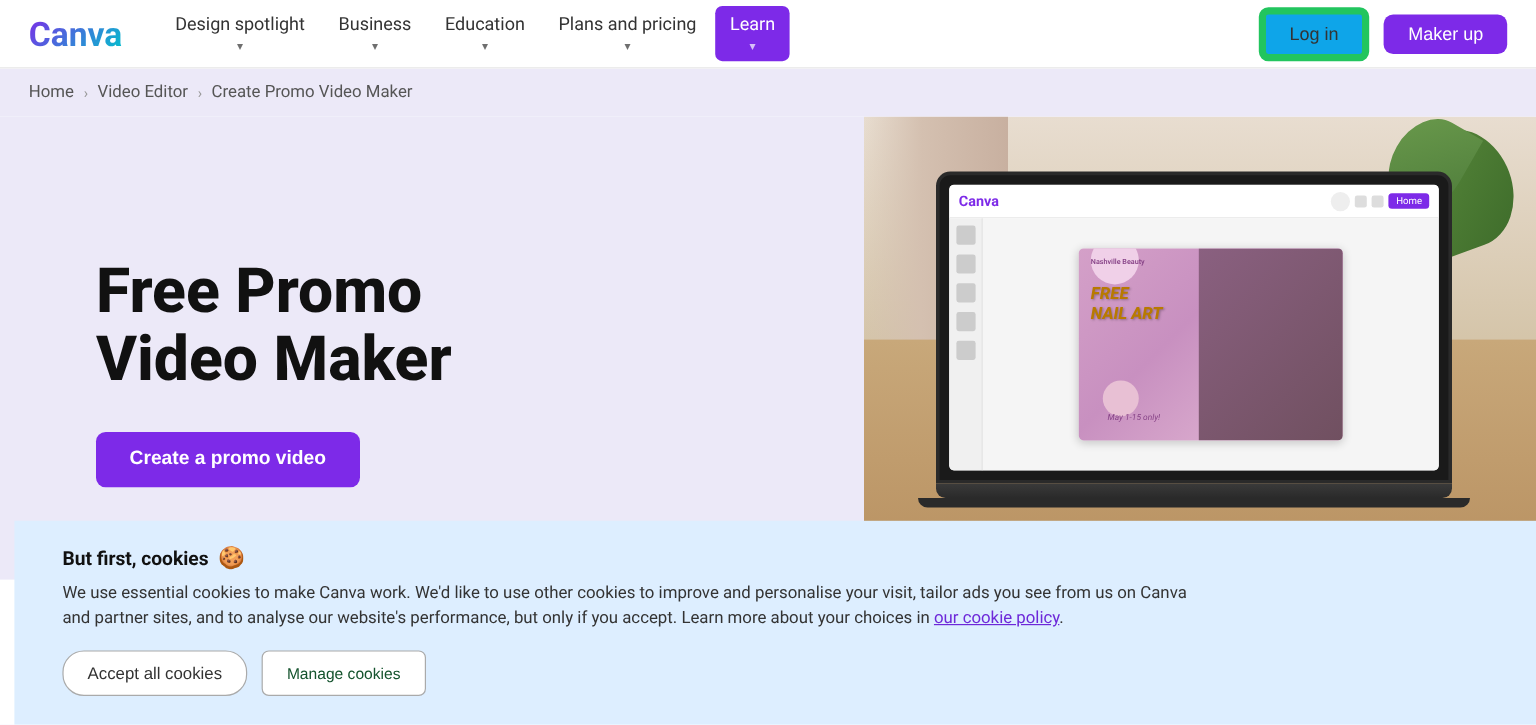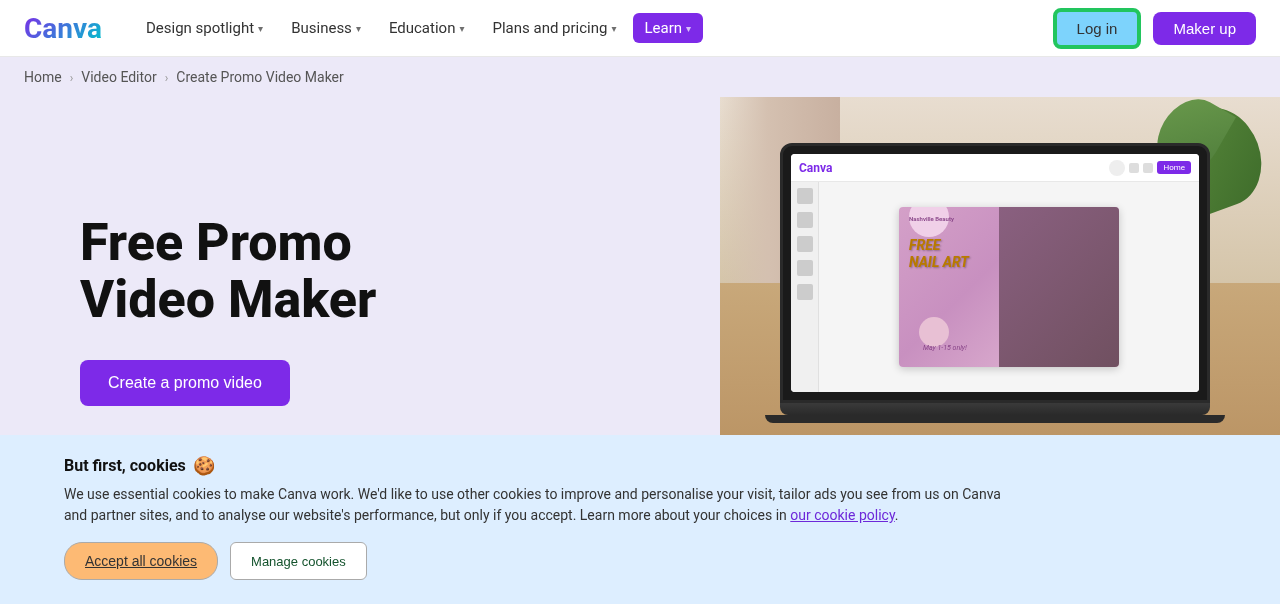--- a/index.html
+++ b/index.html
@@ -36,39 +36,40 @@
     .nav-item {
       display: flex;
       align-items: center;
       gap: 4px;
       padding: 6px 12px;
       border-radius: 6px;
       font-size: 15px;
       color: #333;
       cursor: pointer;
       white-space: nowrap;
+      flex-direction: column;
     }
     .nav-item.active {
       background: #7d2ae8;
       color: #fff;
     }
     .nav-item .chevron {
       font-size: 10px;
       opacity: 0.7;
     }
     .header-actions {
       display: flex;
       align-items: center;
       gap: 12px;
     }
     .btn-login {
       padding: 8px 20px;
-      border: 4px solid #22c55e;
+      border: 6px solid #22c55e;
       border-radius: 8px;
-      background: #7dd3fc;
+      background: #0ea5e9;
       font-size: 15px;
       cursor: pointer;
       color: #333;
     }
     .btn-signup {
       padding: 8px 20px;
       border-radius: 8px;
       background: #7d2ae8;
       color: #fff;
       font-size: 15px;
@@ -111,21 +112,21 @@
       line-height: 1.1;
       margin-bottom: 32px;
     }
     .btn-cta {
       display: inline-block;
       padding: 14px 28px;
       background: #7d2ae8;
       color: #fff;
       border-radius: 8px;
       font-size: 16px;
-      font-weight: 400;
+      font-weight: 700;
       cursor: pointer;
       border: none;
     }
     .hero-image {
       position: absolute;
       right: 0;
       top: 0;
       width: 560px;
       height: 100%;
       overflow: hidden;
@@ -334,24 +335,24 @@
       height: 8px;
       background: #2a2a2a;
       border-radius: 0 0 12px 12px;
       margin-left: -15px;
     }
 
     
     .cookie-banner {
       position: absolute;
       bottom: 0;
-      left: 0;
+      left: 12px;
       right: 0;
       background: #ddeeff;
-      padding: 20px 64px 24px;
+      padding: 20px 40px 24px;
       z-index: 200;
       min-height: 120px;
     }
     .cookie-title {
       font-size: 16px;
       font-weight: 700;
       color: #111;
       margin-bottom: 8px;
       display: flex;
       align-items: center;
@@ -371,28 +372,27 @@
       color: #6d28d9;
       text-decoration: underline;
       cursor: pointer;
     }
     .cookie-actions {
       display: flex;
       gap: 12px;
     }
     .btn-accept {
       padding: 10px 20px;
-      background: #fdba74;
+      background: #ffffff;
       border: 1px solid #aaa;
       border-radius: 18px;
       font-size: 14px;
       font-weight: 500;
       cursor: pointer;
       color: #333;
-      text-decoration: underline;
     }
     .btn-manage {
       padding: 10px 20px;
       background: #fff;
       border: 1px solid #aaa;
       border-radius: 6px;
       font-size: 13px;
       font-weight: 500;
       cursor: pointer;
       color: #14532d;

